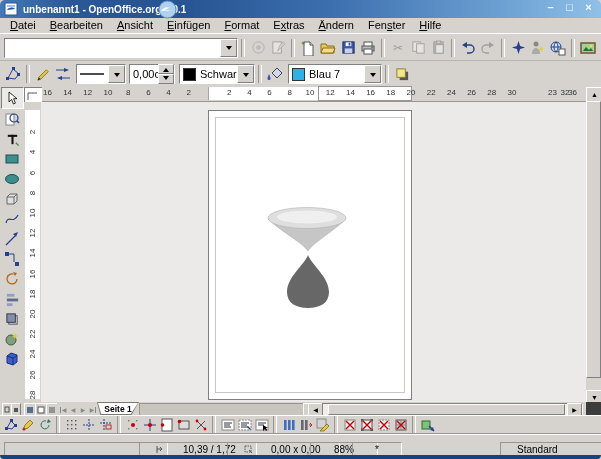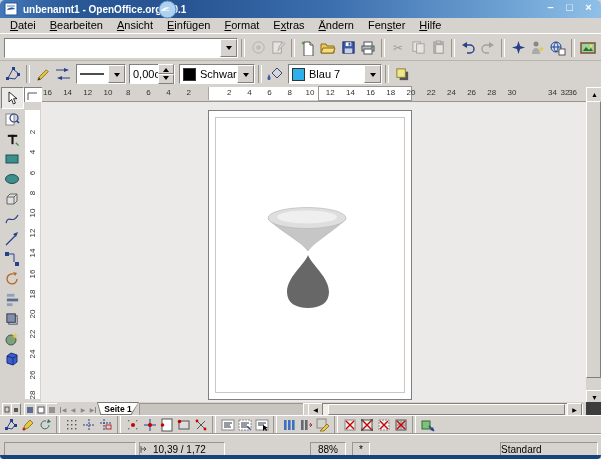--- a/index.html
+++ b/index.html
@@ -76,21 +76,21 @@
   #splitter{position:absolute;left:303px;top:1px;width:4px;height:11px;background:#d6d3ce;border:1px solid;border-color:#fff #808080 #808080 #fff;}
   #hgroove{position:absolute;left:322px;top:1px;width:259px;height:11px;background:#f1eeea;border:1px solid;border-color:#808080 #fff #fff #808080;}
   #hthumb{position:absolute;left:5px;top:0px;width:235px;height:9px;background:#d6d3ce;border:1px solid;border-color:#fff #808080 #808080 #fff;}
   #hcorner{position:absolute;left:586px;top:0;width:15px;height:13px;background:#3c3c3c;}
   
   #optionbar{left:0;top:415px;width:601px;height:18px;border-top:1px solid #fff;display:flex;align-items:center;padding-left:2px;}
   .ob{width:17px;height:16px;display:flex;align-items:center;justify-content:center;flex:0 0 auto;}
   
   #statusbar{left:0;top:433px;width:601px;height:22px;border-top:1px solid #9a968f;box-shadow:inset 0 1px 0 #fff;}
   .sfield{position:absolute;top:8px;height:13px;border:1px solid;border-color:#9a968f #fff #fff #9a968f;
-          font-size:10px;display:flex;align-items:center;padding:0 0;gap:4px;white-space:nowrap;overflow:hidden;}
+          font-size:10px;display:flex;align-items:center;padding:0 16px;gap:18px;white-space:nowrap;overflow:hidden;}
   #bottomedge{left:0;top:455px;width:601px;height:4px;background:#16437e;border-radius:0 0 4px 4px;}
   .scis{font-size:12px;color:#444;}
 </style>
 </head>
 <body>
 
 <div id="win">
 
   <div id="titlebar" class="abs">
     <svg id="app-icon" viewBox="0 0 14 14">
@@ -338,21 +338,21 @@
         <span class="rnum" style="left: 308.4px;">14</span>
         <span class="rnum" style="left: 328.6px;">16</span>
         <span class="rnum" style="left: 348.8px;">18</span>
         <span class="rnum" style="left: 369px;">20</span>
         <span class="rnum" style="left: 389.2px;">22</span>
         <span class="rnum" style="left: 409.4px;">24</span>
         <span class="rnum" style="left: 429.6px;">26</span>
         <span class="rnum" style="left: 449.8px;">28</span>
         <span class="rnum" style="left: 470px;">30</span>
         <span class="rnum" style="left: 505px; padding-left: 36px;">32</span>
-        <span class="rnum" style="left: 510.4px;">34</span>
+        <span class="rnum" style="left: 510.4px;">23</span>
         <span class="rnum" style="left: 530.6px;">36</span>
         <span class="rnum" style="left: 550.8px;">38</span>
       </div>
   </div>
 
   <div id="maintoolbar" class="abs">
     <span class="mtb sel">
       <svg width="16" height="16" viewBox="0 0 16 16">
           <path d="M5 2v10l2.6-2.6L9.4 14l2-.9-1.8-4.4H13z" fill="#fff" stroke="#000" stroke-width=".8"></path>
         </svg>
@@ -711,20 +711,27 @@
   </div>
 
   <div id="statusbar" class="abs">
     <span class="sfield" style="left:4px;width:130px"></span>
     <span class="sfield" style="left:139px;width:84px">
       <svg width="9" height="9" viewBox="0 0 9 9">
           <path d="M1 1v7M1 4h5M4 2l2 2-2 2" stroke="#555" fill="none"></path>
         </svg>
       <span>10,39 / 1,72</span>
     </span>
+    <span class="sfield" style="left:227px;width:79px">
+      <svg width="9" height="9" viewBox="0 0 9 9">
+          <rect x="1" y="1" width="6" height="6" fill="none" stroke="#555" stroke-dasharray="1.5 1"></rect>
+          <path d="M5 5l3 3" stroke="#555"></path>
+        </svg>
+      <span>0,00 x 0,00</span>
+    </span>
     <span class="sfield" style="left:310px;width:34px;justify-content:center">
       <span>88%</span>
     </span>
     <span class="sfield" style="left:352px;width:16px;justify-content:center">
       <span>*</span>
     </span>
     <span class="sfield" style="left:500px;width:96px">
       <span>Standard</span>
     </span>
   </div>

